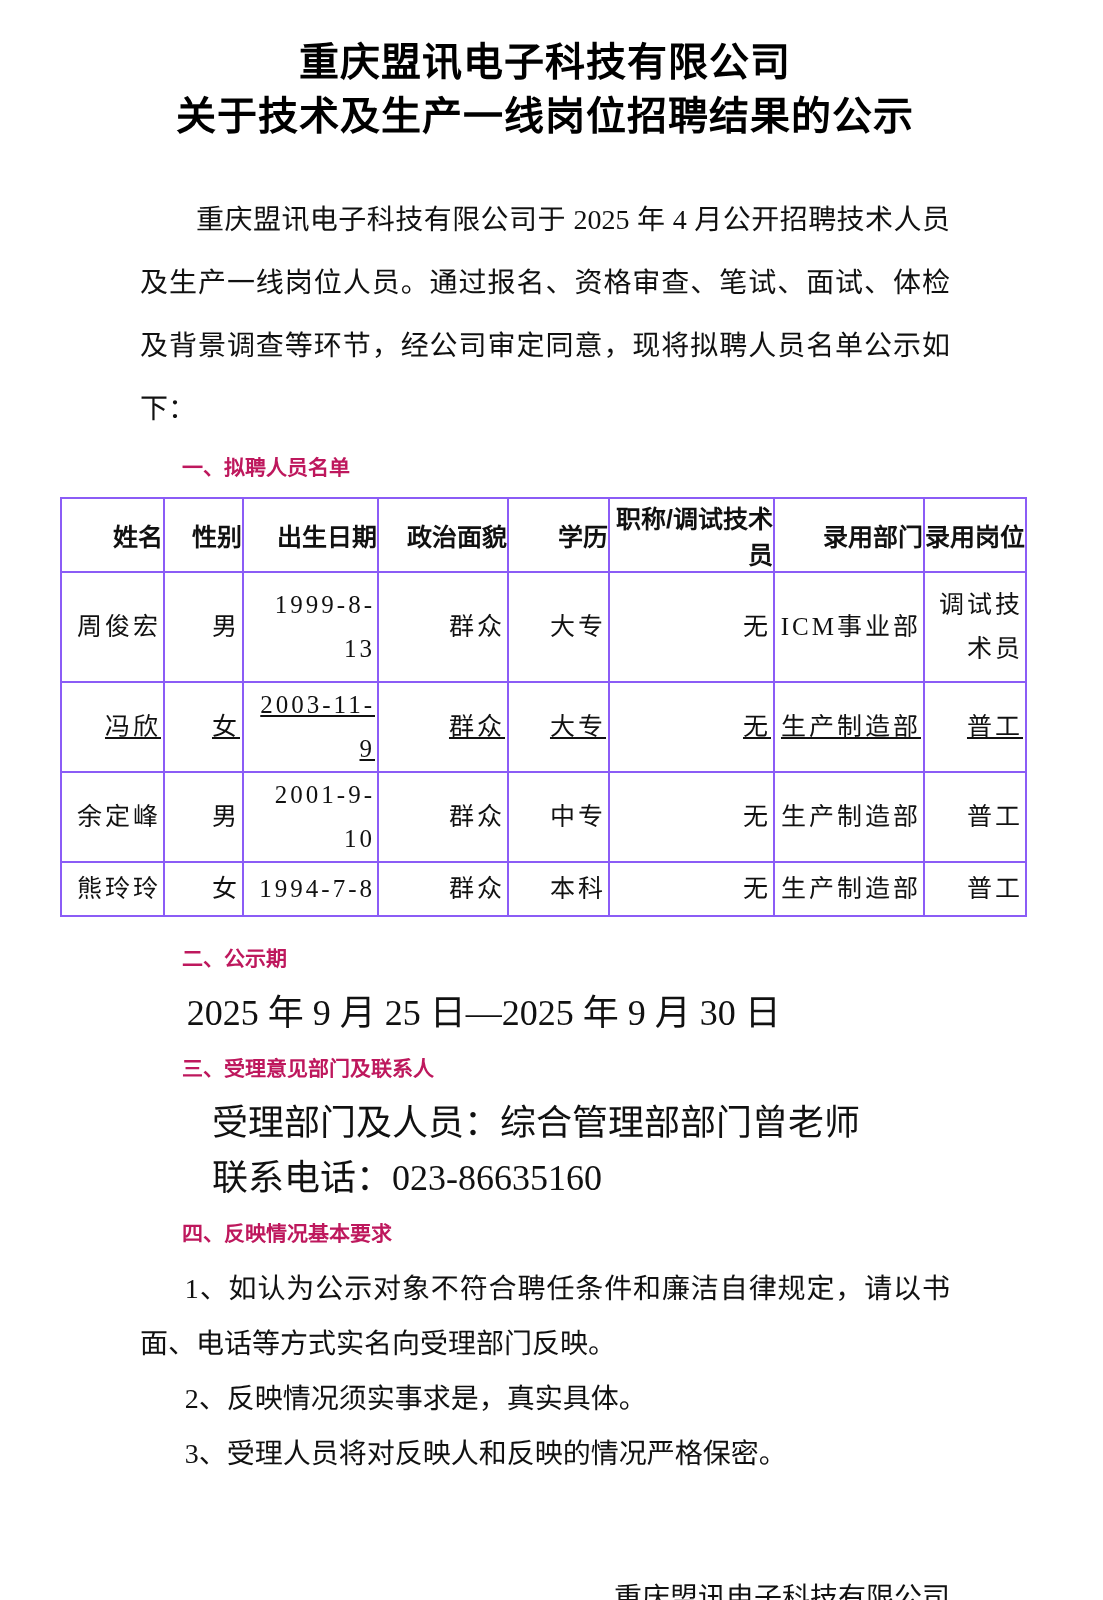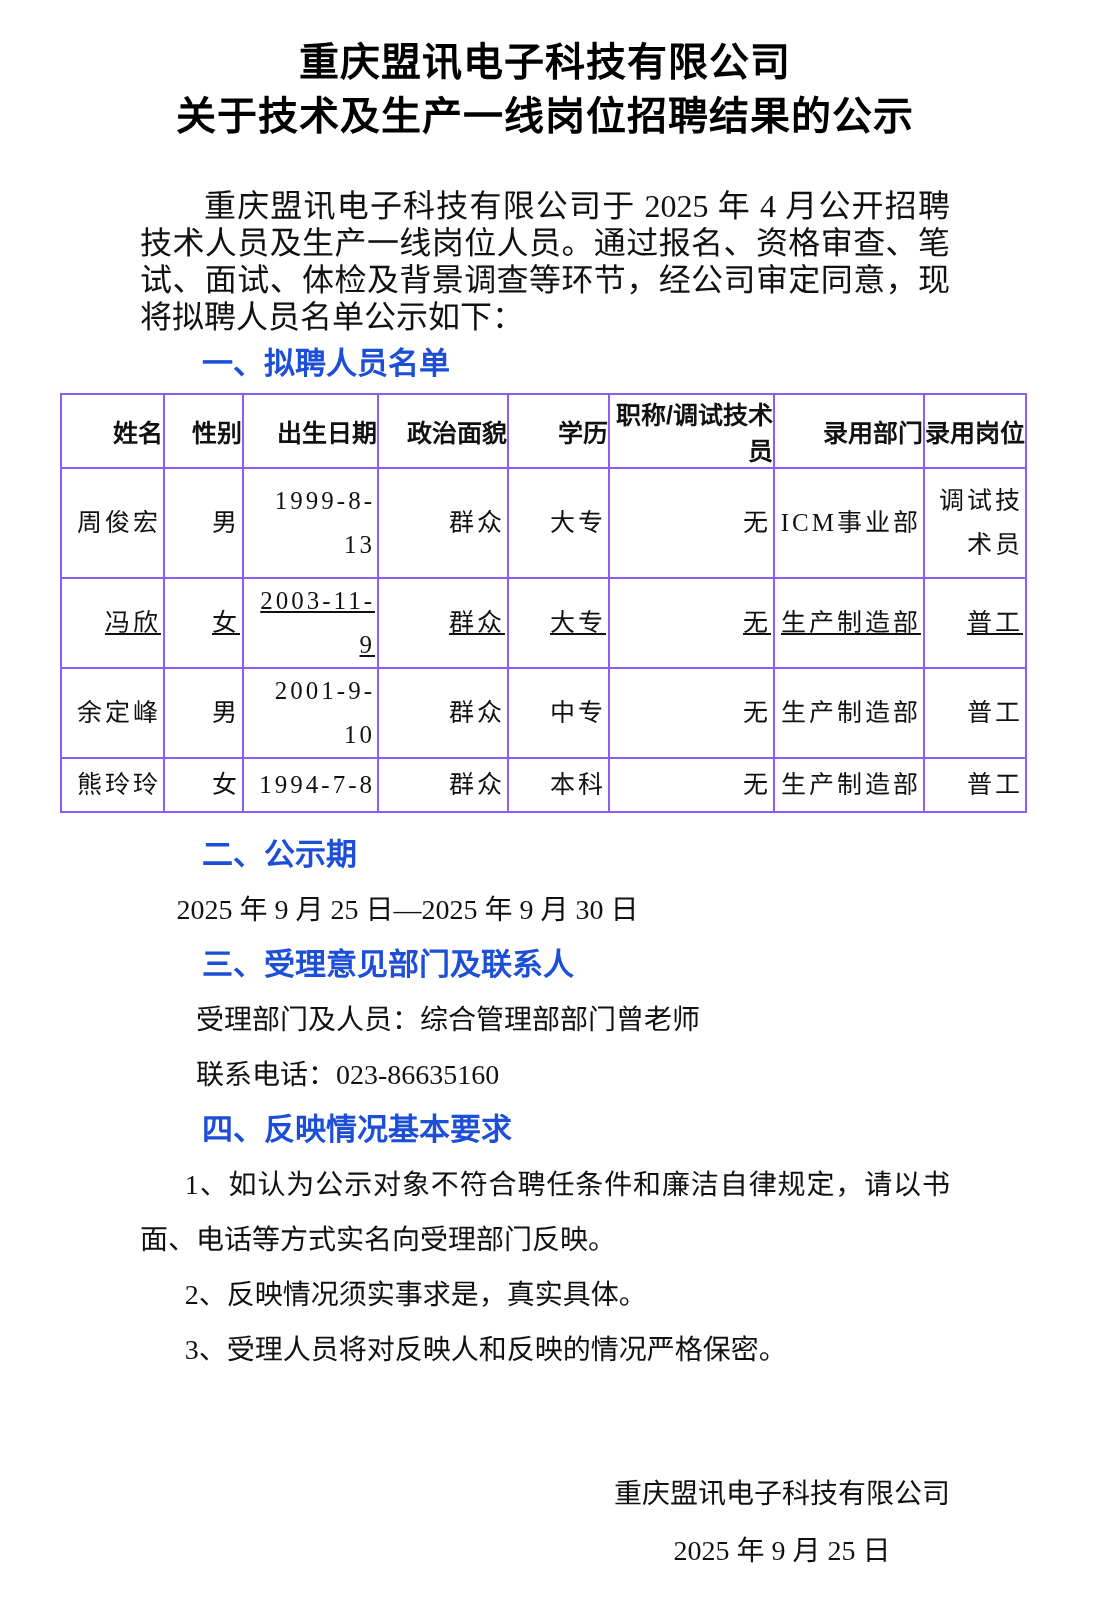--- a/index.html
+++ b/index.html
@@ -19,36 +19,36 @@
   .doc-title {
     text-align: center;
     font-size: 40px;
     font-weight: bold;
     line-height: 54px;
     color: #000000;
     letter-spacing: 1px;
   }
   .intro {
     margin-top: 44px;
-    font-size: 32px;
-    line-height: 37px;
+    font-size: 28px;
+    line-height: 63px;
     text-align: justify;
     text-indent: 2em;
   }
   .heading {
     font-family: "Liberation Sans", "DejaVu Sans", sans-serif;
     font-weight: bold;
-    font-size: 31px;
+    font-size: 21px;
     line-height: 55px;
     text-indent: 2em;
-    color: #1d4ed8;
+    color: #be185d;
   }
   .h2-space { margin-top: 14px; }
   .body-line {
-    font-size: 28px;
+    font-size: 36px;
     line-height: 55px;
     text-indent: 2em;
   }
   .date-line { text-indent: 1.3em; }
   .req-item {
     font-size: 28px;
     line-height: 55px;
     text-align: justify;
     text-indent: 1.6em;
   }

